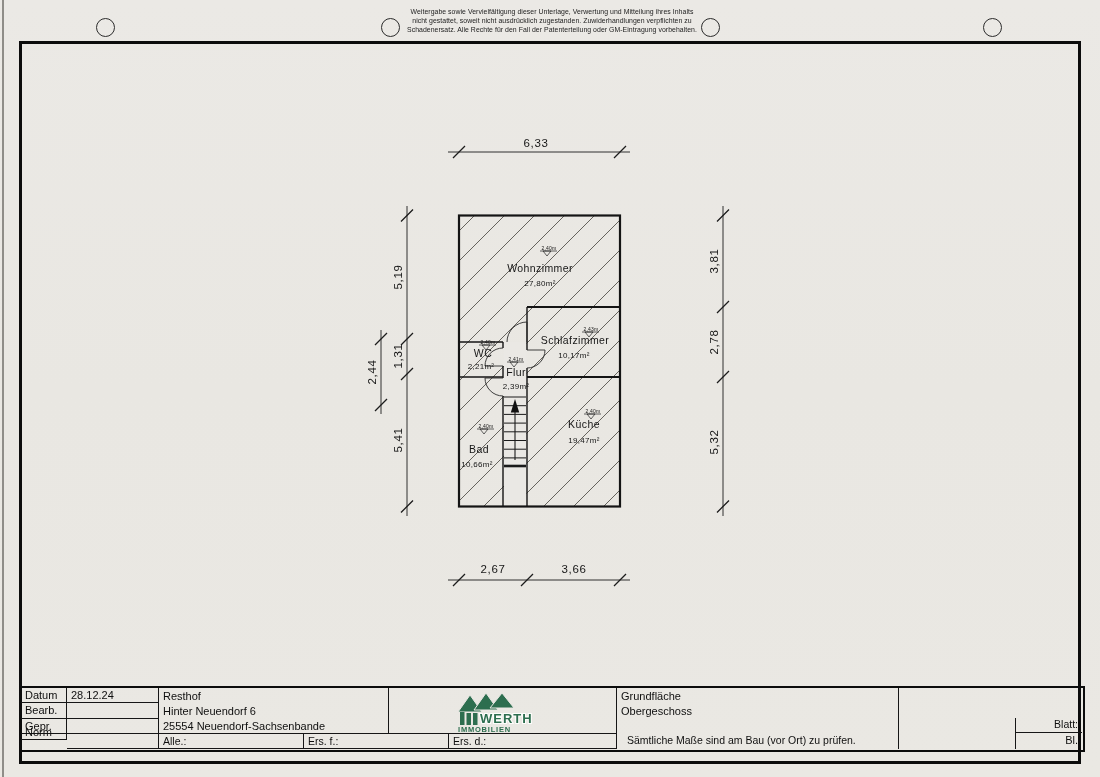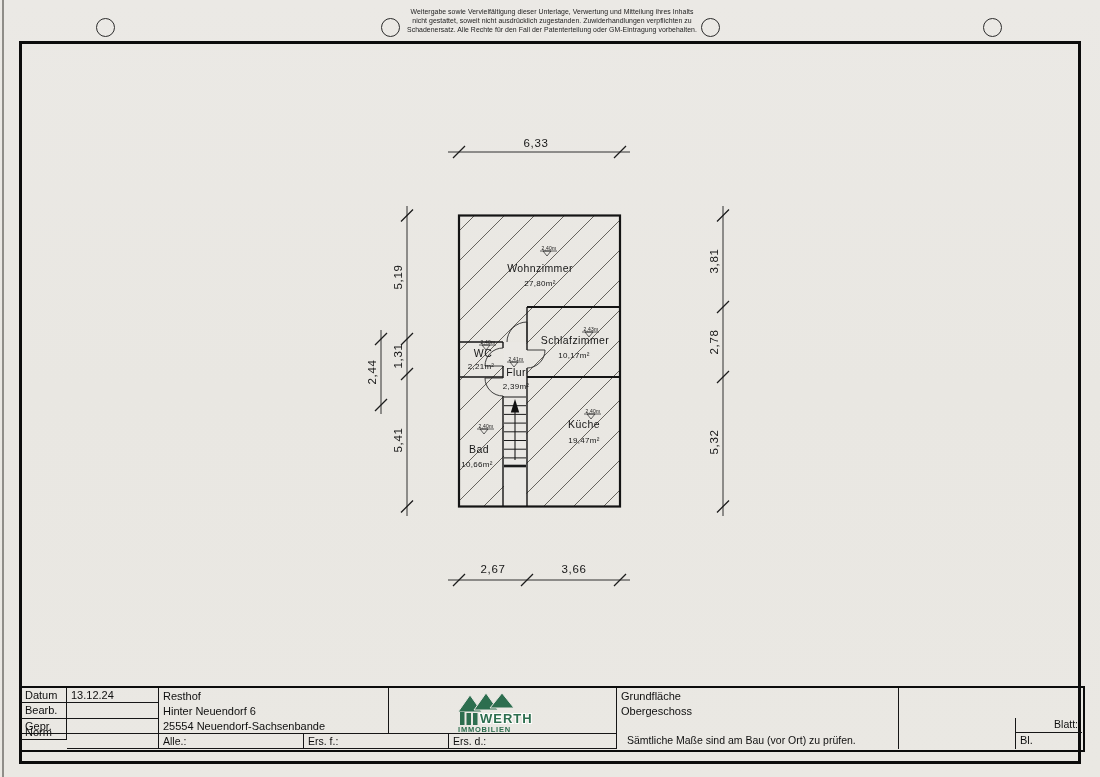--- a/index.html
+++ b/index.html
@@ -21,21 +21,21 @@
   .tb{position:absolute;left:19px;top:686px;width:1066px;height:66px;border:2.5px solid #0c0c0c;box-sizing:border-box;}
   .cell{position:absolute;box-sizing:border-box;border-right:1.2px solid #161616;border-bottom:1.2px solid #161616;
     font-size:11px;line-height:12.5px;color:#0f0f0f;padding:1px 4px;overflow:hidden;white-space:nowrap;}
   .addr div{line-height:15px;}
   .e-cell{border-bottom:none;}
   .note{position:absolute;left:10px;bottom:3px;font-size:10.5px;}
   .f-cell{border:none;padding:0;}
   .f-top{position:absolute;left:0;top:0;width:183px;height:30px;border-bottom:1.2px solid #161616;box-sizing:border-box;padding:1px 4px;line-height:14px;}
   .f-empty{position:absolute;left:0;top:30px;width:117px;height:31px;border-right:1.2px solid #161616;box-sizing:border-box;}
   .f-blatt{position:absolute;left:117px;top:30px;width:66px;height:15px;border-bottom:1.2px solid #161616;box-sizing:border-box;padding:0 4px;font-size:10.5px;line-height:13px;text-align:right;}
-  .f-bl{position:absolute;left:117px;top:45px;width:66px;height:16px;box-sizing:border-box;padding:0 4px;font-size:11px;line-height:14px;}
+  .f-bl{position:absolute;left:117px;top:45px;width:66px;height:16px;box-sizing:border-box;padding:0 4px;font-size:11px;line-height:14px;text-align:right;}
   .logo-wrap{position:absolute;left:66px;top:1px;width:92px;height:43px;}
 </style>
 </head>
 <body>
 
 <div class="sheet">
 
   <div class="scan-edge"></div>
 
   <div class="punch" style="left:96px"></div>
@@ -160,21 +160,21 @@
       </g>
     </g>
   </svg>
 
   <div class="tb">
     <div class="cell" style="left:0;top:0;width:46px;height:15px">Datum</div>
     <div class="cell" style="left:0;top:15px;width:46px;height:16px">Bearb.</div>
     <div class="cell" style="left:0;top:31px;width:46px;height:15px">Gepr.</div>
     <div class="cell" style="left:0;top:37px;width:46px;height:15px">Norm</div>
 
-    <div class="cell" style="left:46px;top:0;width:92px;height:15px">13.12.24</div>
+    <div class="cell" style="left:46px;top:0;width:92px;height:15px">28.12.24</div>
     <div class="cell" style="left:46px;top:15px;width:92px;height:16px"></div>
     <div class="cell" style="left:46px;top:31px;width:92px;height:15px"></div>
     <div class="cell" style="left:46px;top:46px;width:92px;height:15px"></div>
 
     <div class="cell addr" style="left:138px;top:0;width:230px;height:46px">
       <div>Resthof</div>
       <div>Hinter Neuendorf 6</div>
       <div>25554 Neuendorf-Sachsenbande</div>
     </div>
 

